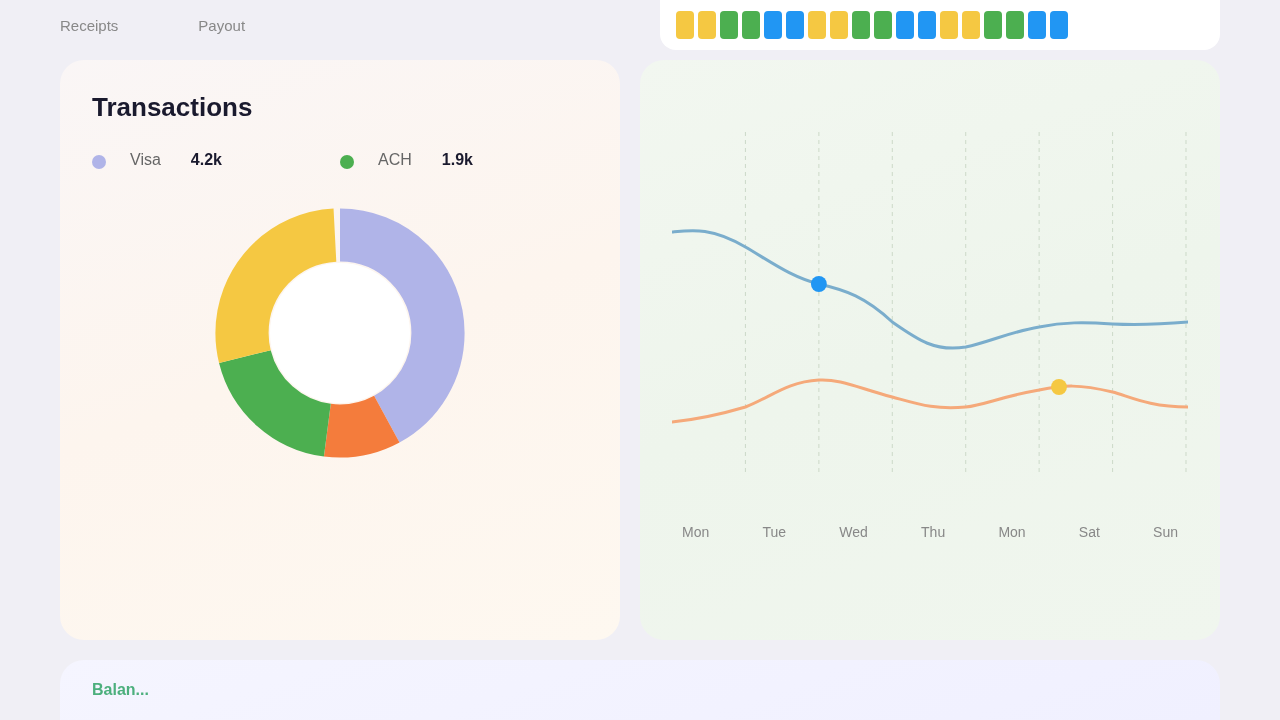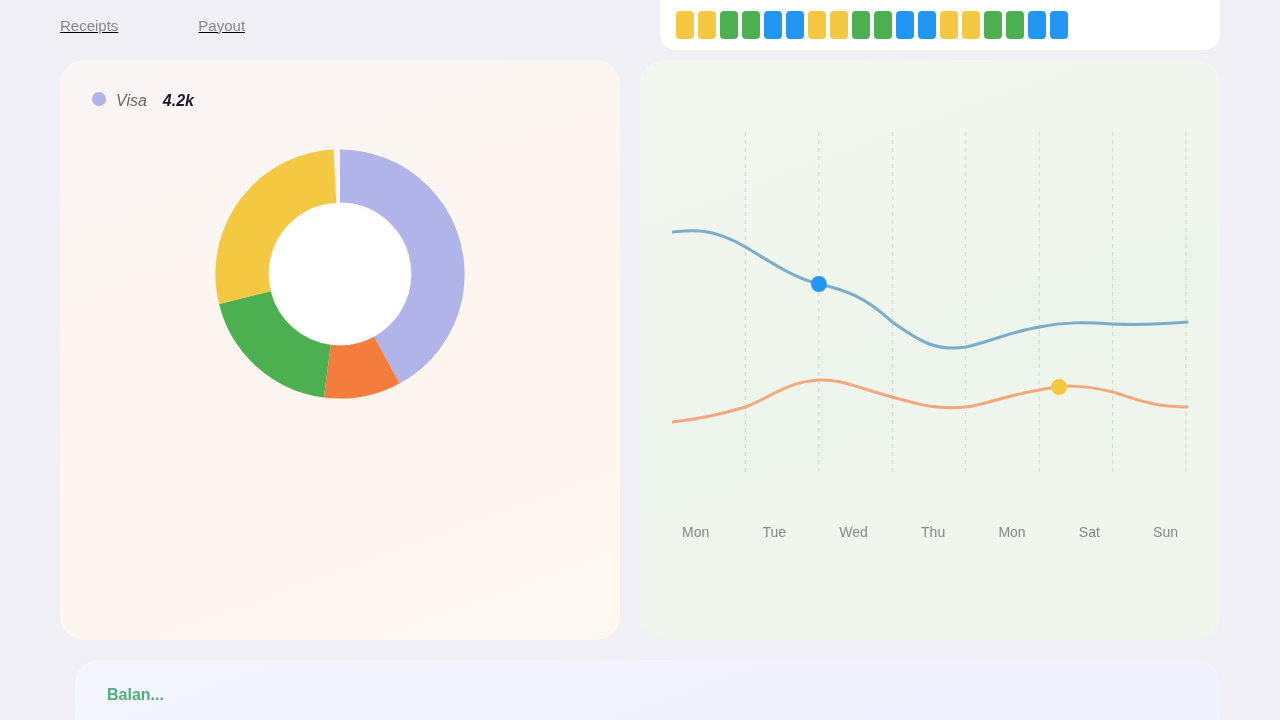--- a/index.html
+++ b/index.html
@@ -15,21 +15,20 @@
 
     .top-bar {
       position: absolute;
       top: 0;
       left: 0;
       right: 0;
       height: 50px;
       display: flex;
       align-items: center;
       padding: 9px 60px;
-      text-decoration: underline;
     }
 
     .top-bar-left {
       display: flex;
       gap: 80px;
     }
 
     .top-bar-item {
       font-size: 15px;
       color: #888;
@@ -85,23 +84,22 @@
 
     .legend-grid {
       display: grid;
       grid-template-columns: 1fr 1fr;
       gap: 18px 0;
       margin-bottom: 24px;
     }
 
     .legend-item {
       display: flex;
-      align-items: flex-start;
-      gap: 10px;
-      font-style: italic;
+      align-items: flex-end;
+      gap: 24px;
     }
 
     .legend-dot {
       width: 14px;
       height: 14px;
       border-radius: 50%;
       flex-shrink: 0;
     }
 
     .legend-label {
@@ -159,28 +157,28 @@
     .day-label {
       font-size: 14px;
       color: #888;
       font-weight: 400;
     }
 
     
     .bottom-card {
       position: absolute;
       bottom: 0;
-      left: 75px;
+      left: 60px;
       right: 60px;
       height: 60px;
       background: linear-gradient(160deg, #f5f5ff 0%, #f0f0ff 100%);
       border-radius: 24px 24px 0 0;
       padding: 16px 32px;
       display: flex;
-      align-items: flex-end;
+      align-items: center;
     }
 
     .bottom-card-label {
       font-size: 16px;
       color: #4CAF7D;
       font-weight: 600;
     }
   </style>
 </head>
 <body>
@@ -209,30 +207,36 @@
   <div class="color-bar" style="background:#F5C842;"></div>
   <div class="color-bar" style="background:#4CAF50;"></div>
   <div class="color-bar" style="background:#4CAF50;"></div>
   <div class="color-bar" style="background:#2196F3;"></div>
   <div class="color-bar" style="background:#2196F3;"></div>
 </div>
 
 <div class="cards-row">
 
   <div class="transactions-card">
+    <div class="card-title">Transactions</div>
 
     <div class="legend-grid">
 
       <div class="legend-item">
         <div class="legend-dot" style="background:#b0b4e8;"></div>
         <span class="legend-label">Visa</span>
         <span class="legend-value">4.2k</span>
       </div>
 
 
+      <div class="legend-item">
+        <div class="legend-dot" style="background:#4CAF50;"></div>
+        <span class="legend-label">ACH</span>
+        <span class="legend-value">1.9k</span>
+      </div>
 
     </div>
 
     <div class="donut-container">
       <svg class="donut-svg" viewBox="0 0 200 200">
 
         <circle cx="100" cy="100" r="70" fill="none" stroke="#b0b4e8" stroke-width="38" stroke-dasharray="184.7 255.1" stroke-dashoffset="0" transform="rotate(-90 100 100)"></circle>
         <circle cx="100" cy="100" r="70" fill="none" stroke="#f47c3c" stroke-width="38" stroke-dasharray="43.98 395.8" stroke-dashoffset="-184.7" transform="rotate(-90 100 100)"></circle>
         <circle cx="100" cy="100" r="70" fill="none" stroke="#4CAF50" stroke-width="38" stroke-dasharray="83.6 356.2" stroke-dashoffset="-228.7" transform="rotate(-90 100 100)"></circle>
         <circle cx="100" cy="100" r="70" fill="none" stroke="#F5C842" stroke-width="38" stroke-dasharray="123.1 316.7" stroke-dashoffset="-312.3" transform="rotate(-90 100 100)"></circle>

